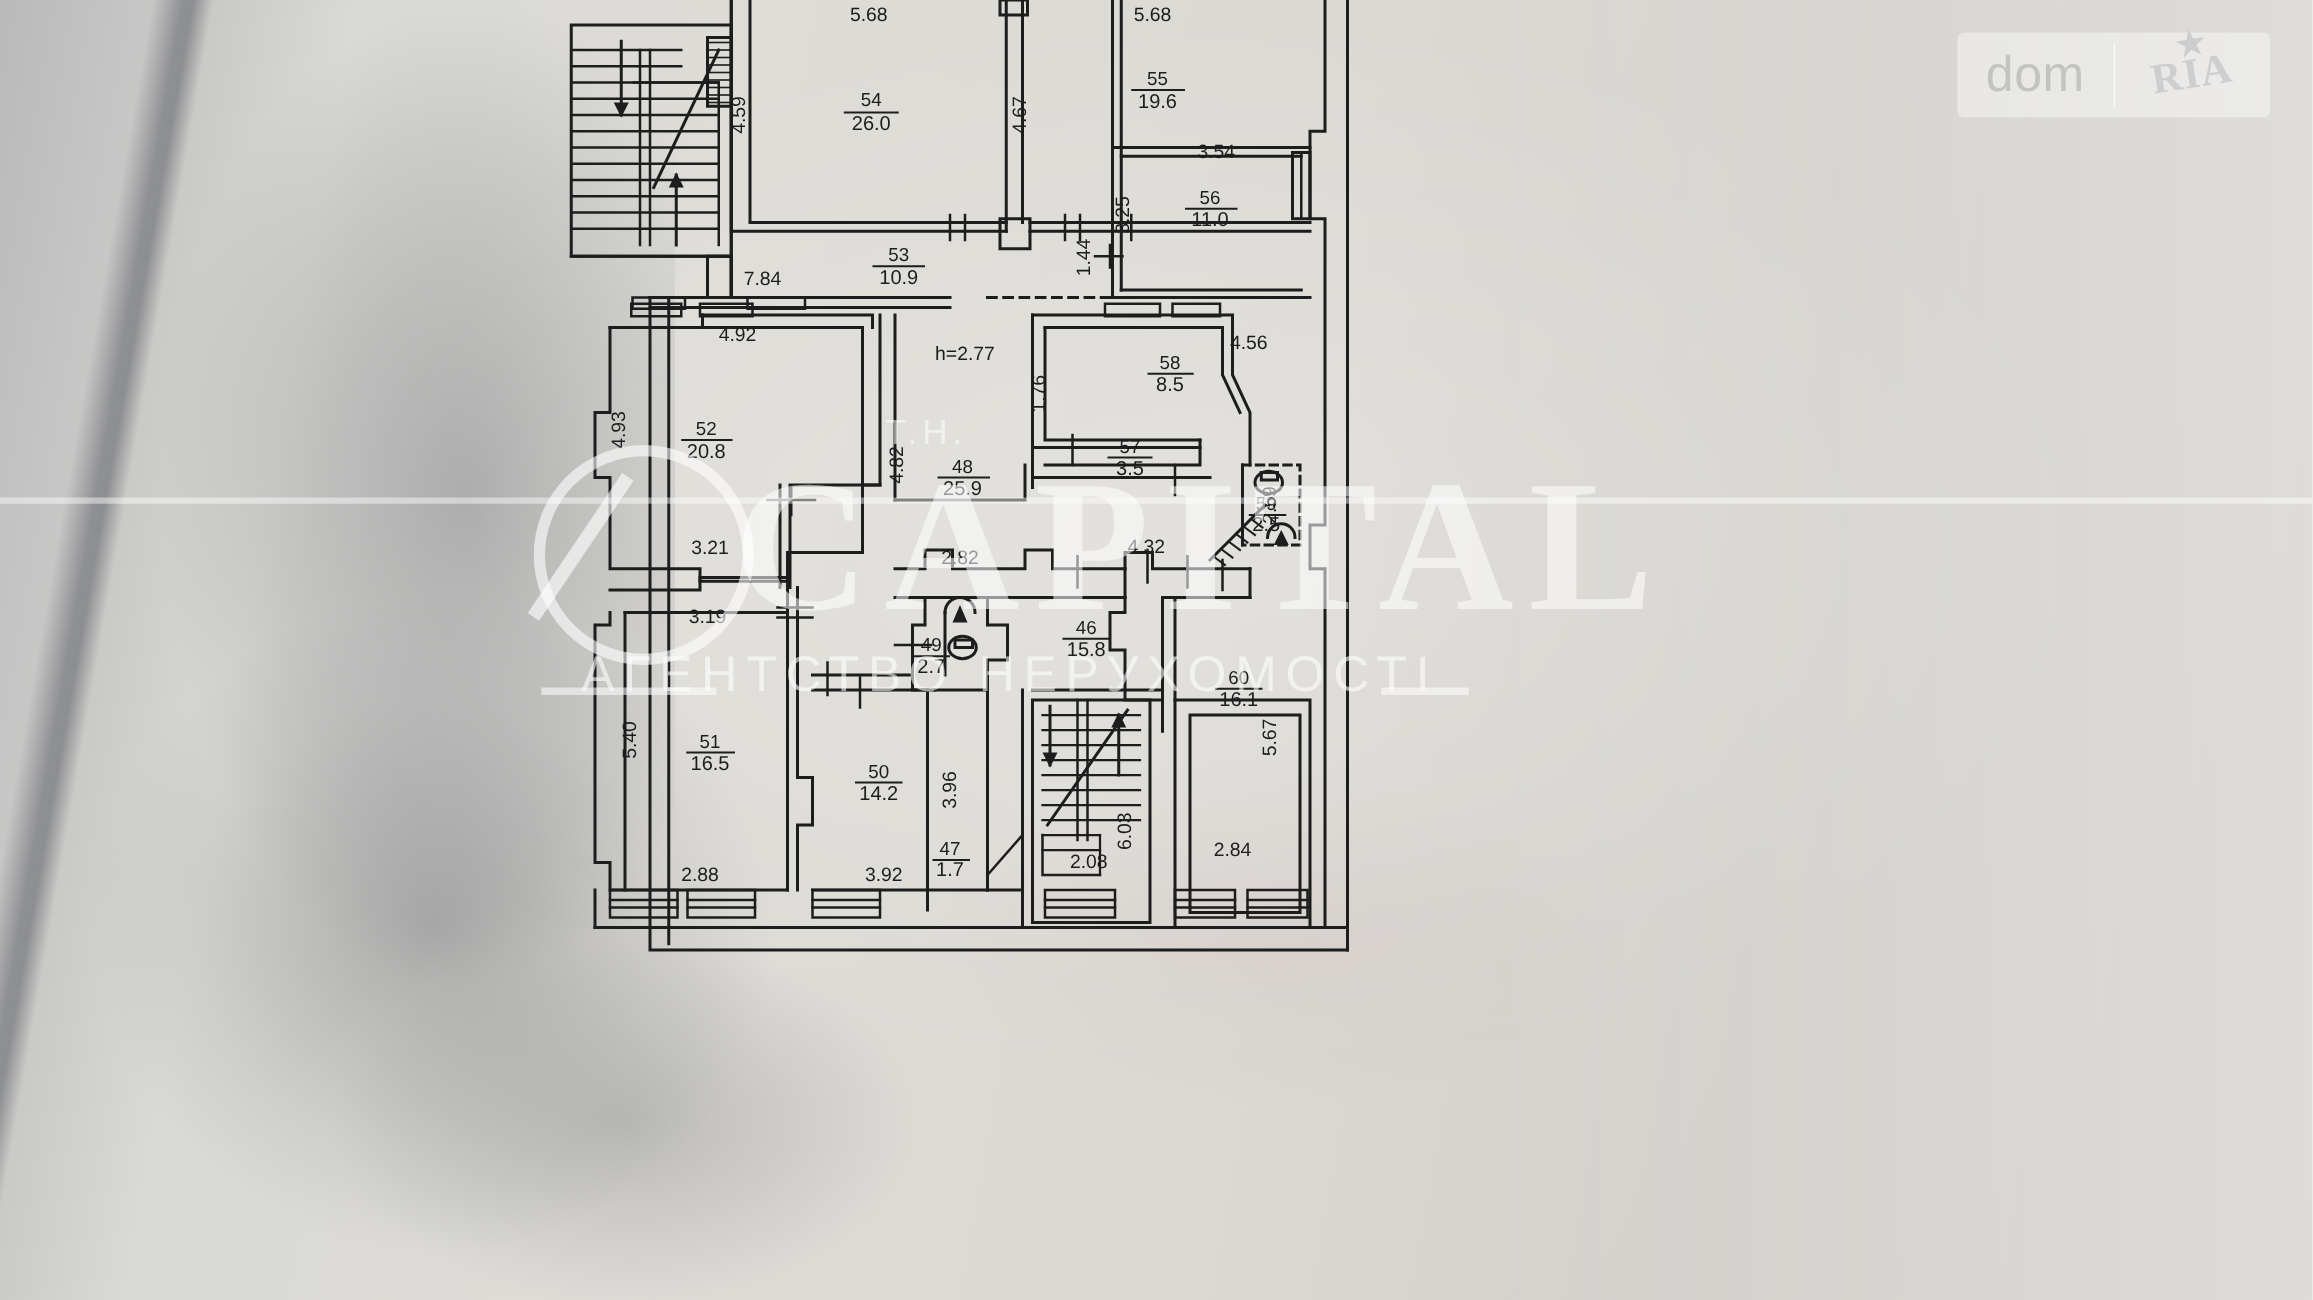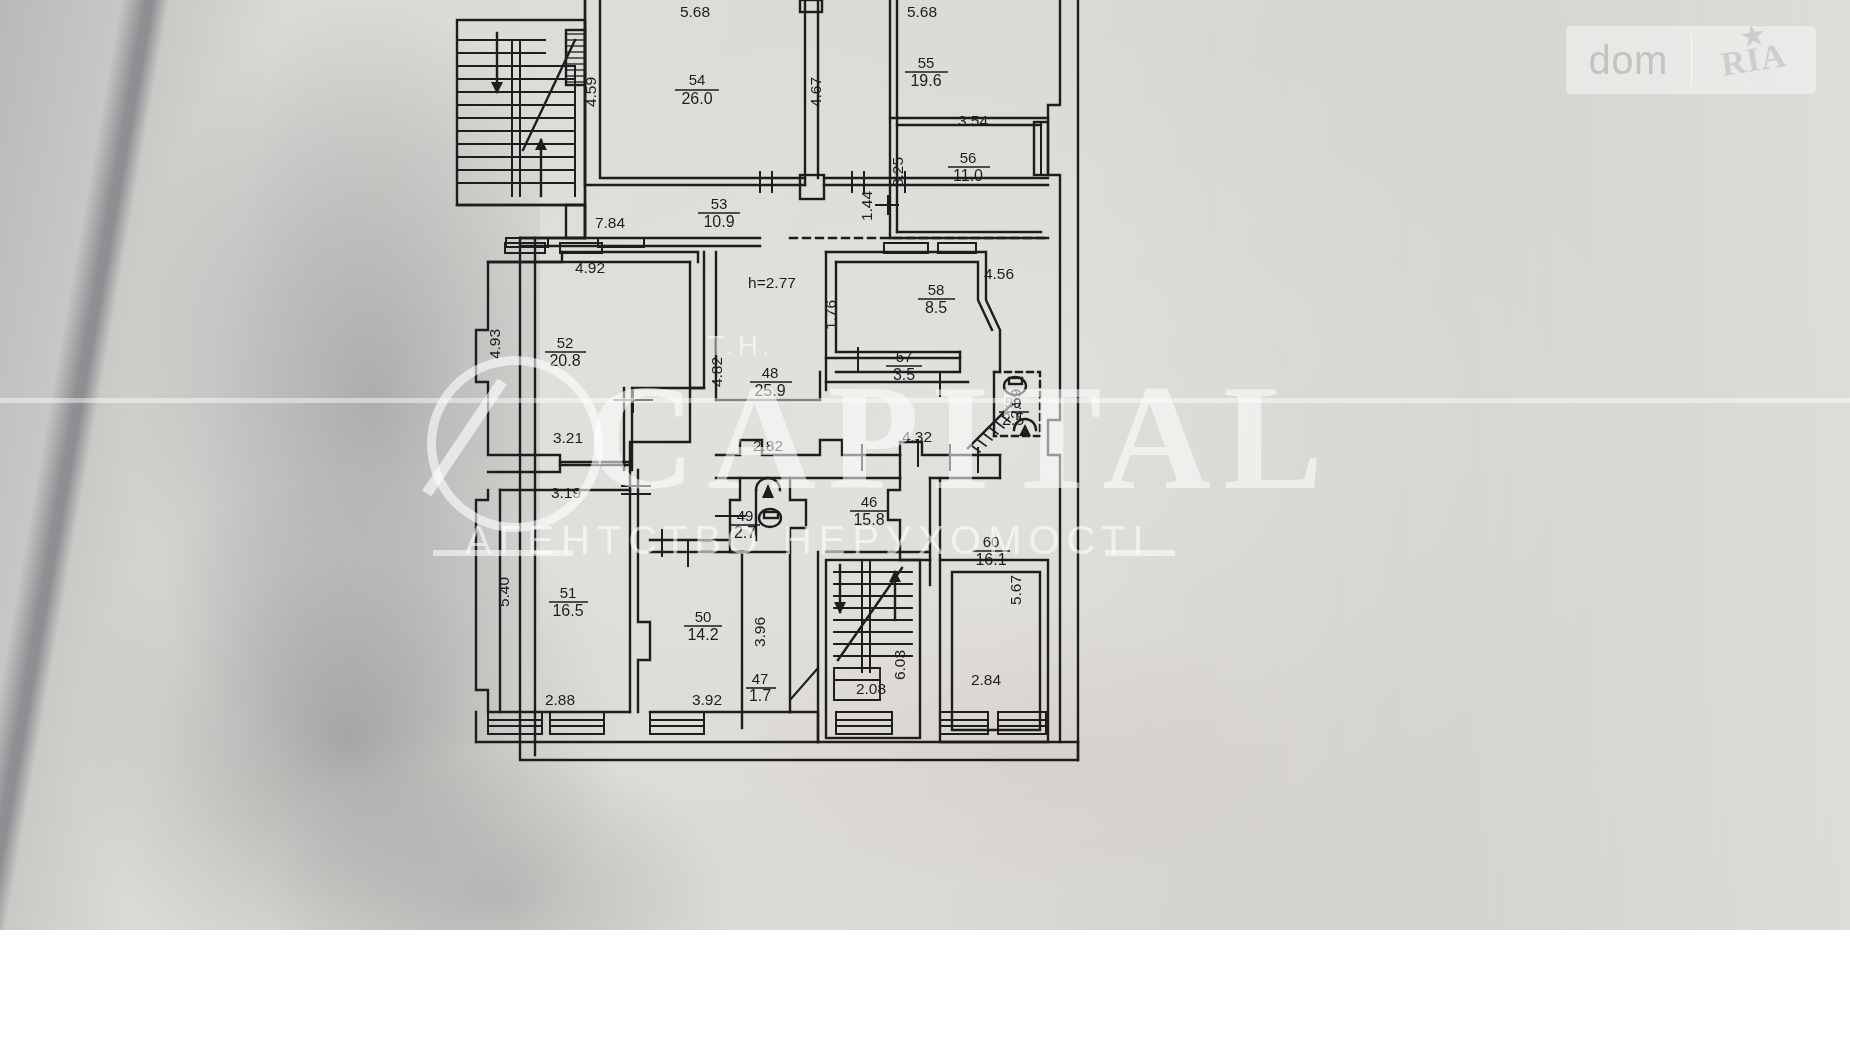--- a/index.html
+++ b/index.html
@@ -1,17 +1,17 @@
 <!DOCTYPE html>
 <html><head>
 <meta charset="utf-8">
 <style>
   html,body{margin:0;padding:0;background:#fff;}
   body{width:1850px;height:1040px;overflow:hidden;font-family:"Liberation Sans",sans-serif;}
-  #page{position:relative;width:1850px;height:930px;overflow:hidden;
+  #page{position:relative;width:1850px;height:1040px;overflow:hidden;
         background:linear-gradient(100deg,#b9b9ba 0%,#c7c7c6 6%,#8f9093 7.2%,#8d8e91 7.6%,#c9c9c6 8.4%,#d9d9d5 14%,#dedcd7 30%,#dbd9d4 55%,#d2d0cb 75%,#cfcdc8 100%);}
 
   
   .shade{position:absolute;pointer-events:none;}
   .sh1{left:120px;top:0;width:420px;height:1040px;
        background:radial-gradient(ellipse 320px 520px at 60% 38%,rgba(110,112,116,.46),rgba(140,142,146,.22) 52%,rgba(255,255,255,0) 76%);}
   .sh2{left:60px;top:430px;width:640px;height:620px;
        background:radial-gradient(ellipse 340px 330px at 45% 50%,rgba(95,97,101,.40),rgba(150,150,152,.18) 55%,rgba(255,255,255,0) 80%);}
   .sh3{left:220px;top:700px;width:560px;height:360px;
        background:radial-gradient(ellipse 300px 190px at 50% 55%,rgba(120,122,126,.34),rgba(255,255,255,0) 78%);}

